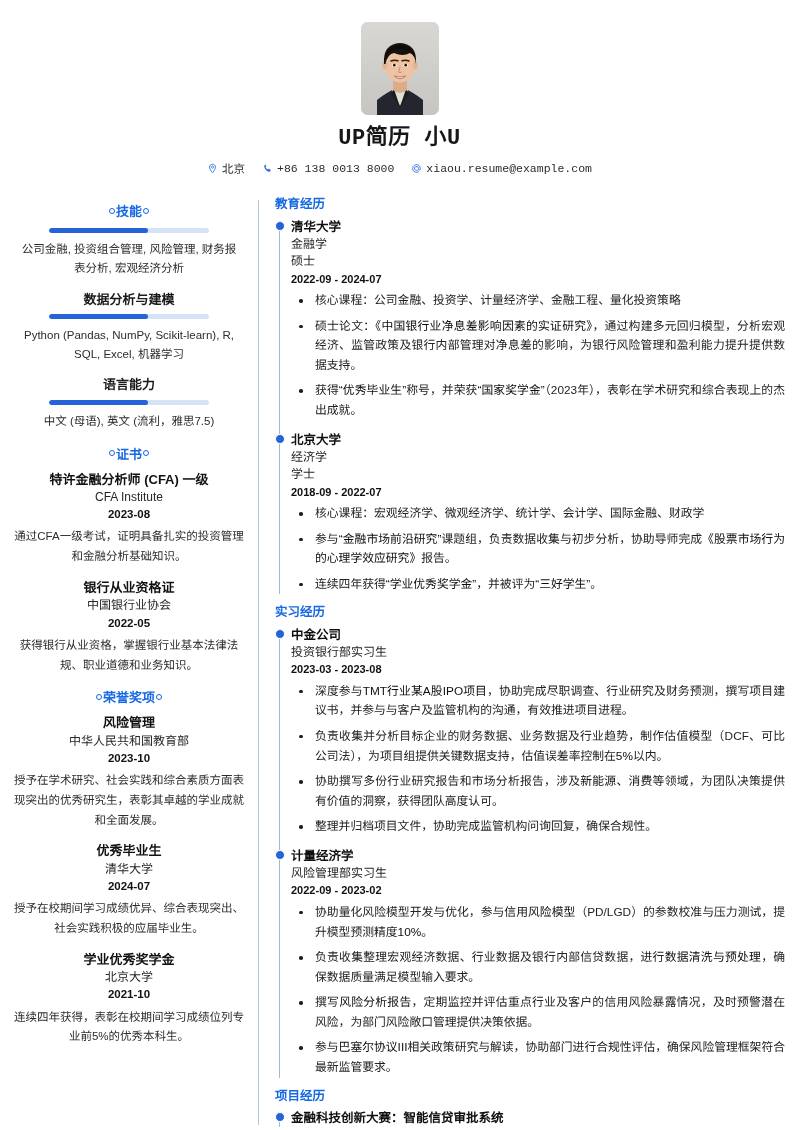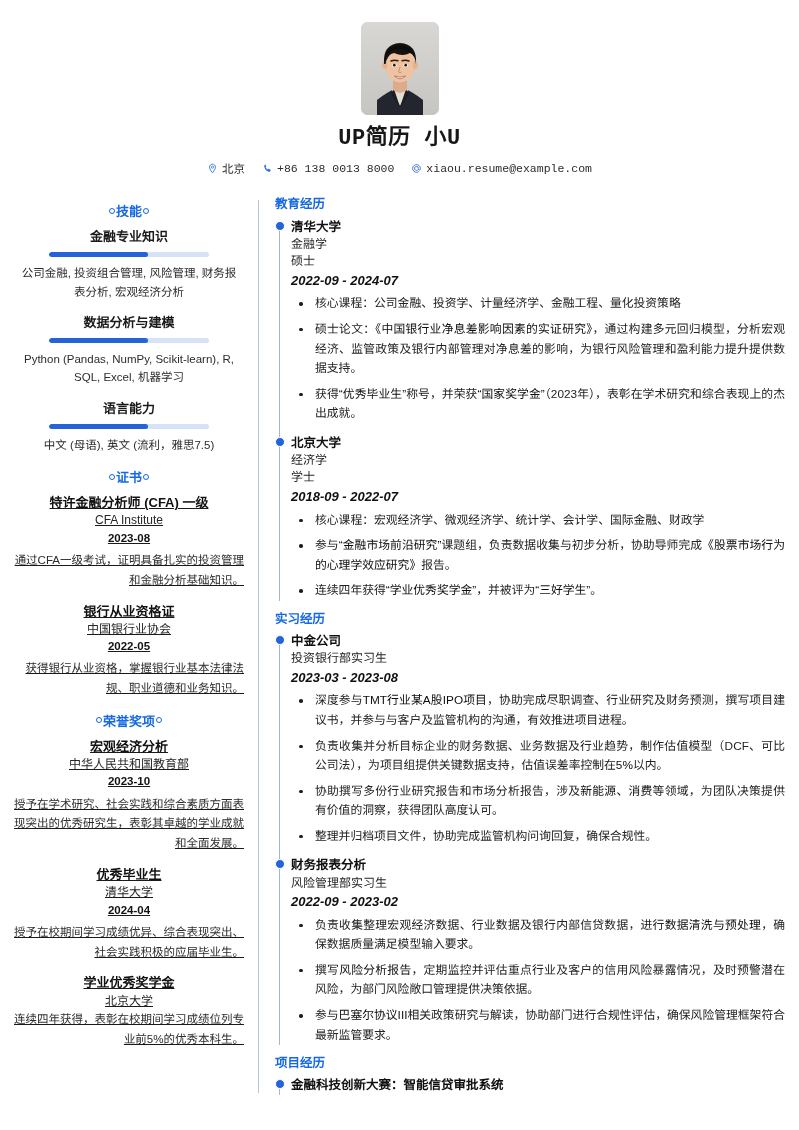--- a/index.html
+++ b/index.html
@@ -141,21 +141,21 @@
     border-radius: 3px;
   }
   .skill-desc {
     font-size: 11.5px;
     line-height: 1.62;
     color: #2c2c2c;
     margin: 0 0 13px 0;
     padding: 0 2px;
   }
 
-  .cert-item { margin-bottom: 4px; text-decoration: underline; }
+  .cert-item { margin-bottom: 4px; }
   .cert-name {
     font-size: 13px;
     font-weight: 700;
     line-height: 1.4;
     color: #111;
   }
   .cert-org {
     font-size: 12px;
     line-height: 1.45;
     color: #262626;
@@ -165,21 +165,20 @@
     font-weight: 700;
     line-height: 1.5;
     color: #111;
     margin-bottom: 4px;
   }
   .cert-desc {
     font-size: 11.5px;
     line-height: 1.72;
     color: #2c2c2c;
     margin: 0 0 12px 0;
-    text-align: right;
   }
 
   
   .main-section { margin-bottom: 2px; }
   .main-section-title {
     color: #1668e3;
     font-size: 12.5px;
     font-weight: 700;
     margin: 4px 0 5px 0;
     line-height: 1.3;
@@ -224,26 +223,25 @@
     font-size: 12px;
     color: #262626;
     line-height: 1.45;
   }
   .tl-degree {
     font-size: 12px;
     color: #262626;
     line-height: 1.45;
   }
   .tl-date {
-    font-size: 13px;
+    font-size: 11px;
     font-weight: 700;
     color: #101010;
     line-height: 1.6;
     margin-bottom: 2px;
-    font-style: italic;
   }
   .bullets {
     margin: 3px 0 0 0;
     padding: 0;
     list-style: none;
   }
   .bullets li {
     position: relative;
     padding-left: 24px;
     font-size: 11.8px;
@@ -345,21 +343,20 @@
     <aside class="sidebar">
 
       <section class="side-section">
         <div class="side-section-title">
           <span class="ring"></span>
           <span>技能</span>
           <span class="ring"></span>
         </div>
 
         <div class="skill-block">
-          <div class="skill-name">金融专业知识</div>
           <div class="skill-bar">
             <div class="skill-bar-fill" style="width: 62%;"></div>
           </div>
           <p class="skill-desc">公司金融, 投资组合管理, 风险管理, 财务报表分析, 宏观经济分析</p>
         </div>
 
         <div class="skill-block">
           <div class="skill-name">数据分析与建模</div>
           <div class="skill-bar">
             <div class="skill-bar-fill" style="width: 62%;"></div>
@@ -400,36 +397,37 @@
       </section>
 
       <section class="side-section">
         <div class="side-section-title">
           <span class="ring"></span>
           <span>荣誉奖项</span>
           <span class="ring"></span>
         </div>
 
         <div class="cert-item">
-          <div class="cert-name">宏观经济分析</div>
+          <div class="cert-name">风险管理</div>
           <div class="cert-org">中华人民共和国教育部</div>
           <div class="cert-date">2023-10</div>
           <p class="cert-desc">授予在学术研究、社会实践和综合素质方面表现突出的优秀研究生，表彰其卓越的学业成就和全面发展。</p>
         </div>
 
         <div class="cert-item">
           <div class="cert-name">优秀毕业生</div>
           <div class="cert-org">清华大学</div>
-          <div class="cert-date">2024-04</div>
+          <div class="cert-date">2024-07</div>
           <p class="cert-desc">授予在校期间学习成绩优异、综合表现突出、社会实践积极的应届毕业生。</p>
         </div>
 
         <div class="cert-item">
           <div class="cert-name">学业优秀奖学金</div>
           <div class="cert-org">北京大学</div>
+          <div class="cert-date">2021-10</div>
           <p class="cert-desc">连续四年获得，表彰在校期间学习成绩位列专业前5%的优秀本科生。</p>
         </div>
       </section>
     </aside>
 
     <div class="divider"></div>
 
     <main class="main">
 
       <section class="main-section">
@@ -472,24 +470,25 @@
             <div class="tl-date">2023-03 - 2023-08</div>
             <ul class="bullets">
               <li>深度参与<b>TMT行业某A股IPO项目</b>，协助完成尽职调查、行业研究及财务预测，撰写项目建议书，并参与与客户及监管机构的沟通，有效推进项目进程。</li>
               <li>负责收集并分析目标企业的财务数据、业务数据及行业趋势，制作估值模型（DCF、可比公司法），为项目组提供关键数据支持，估值误差率控制在<b>5%</b>以内。</li>
               <li>协助撰写多份行业研究报告和市场分析报告，涉及<b>新能源、消费</b>等领域，为团队决策提供有价值的洞察，获得团队高度认可。</li>
               <li>整理并归档项目文件，协助完成监管机构问询回复，确保合规性。</li>
             </ul>
           </div>
 
           <div class="tl-entry">
-            <div class="tl-title">财务报表分析</div>
+            <div class="tl-title">计量经济学</div>
             <div class="tl-sub">风险管理部实习生</div>
             <div class="tl-date">2022-09 - 2023-02</div>
             <ul class="bullets">
+              <li>协助量化风险模型开发与优化，参与<b>信用风险模型</b>（PD/LGD）的参数校准与压力测试，提升模型预测精度<b>10%</b>。</li>
               <li>负责收集整理宏观经济数据、行业数据及银行内部信贷数据，进行<b>数据清洗与预处理</b>，确保数据质量满足模型输入要求。</li>
               <li>撰写<b>风险分析报告</b>，定期监控并评估重点行业及客户的信用风险暴露情况，及时预警潜在风险，为部门风险敞口管理提供决策依据。</li>
               <li>参与<b>巴塞尔协议III</b>相关政策研究与解读，协助部门进行合规性评估，确保风险管理框架符合最新监管要求。</li>
             </ul>
           </div>
         </div>
       </section>
 
       <section class="main-section">
         <div class="main-section-title">项目经历</div>

